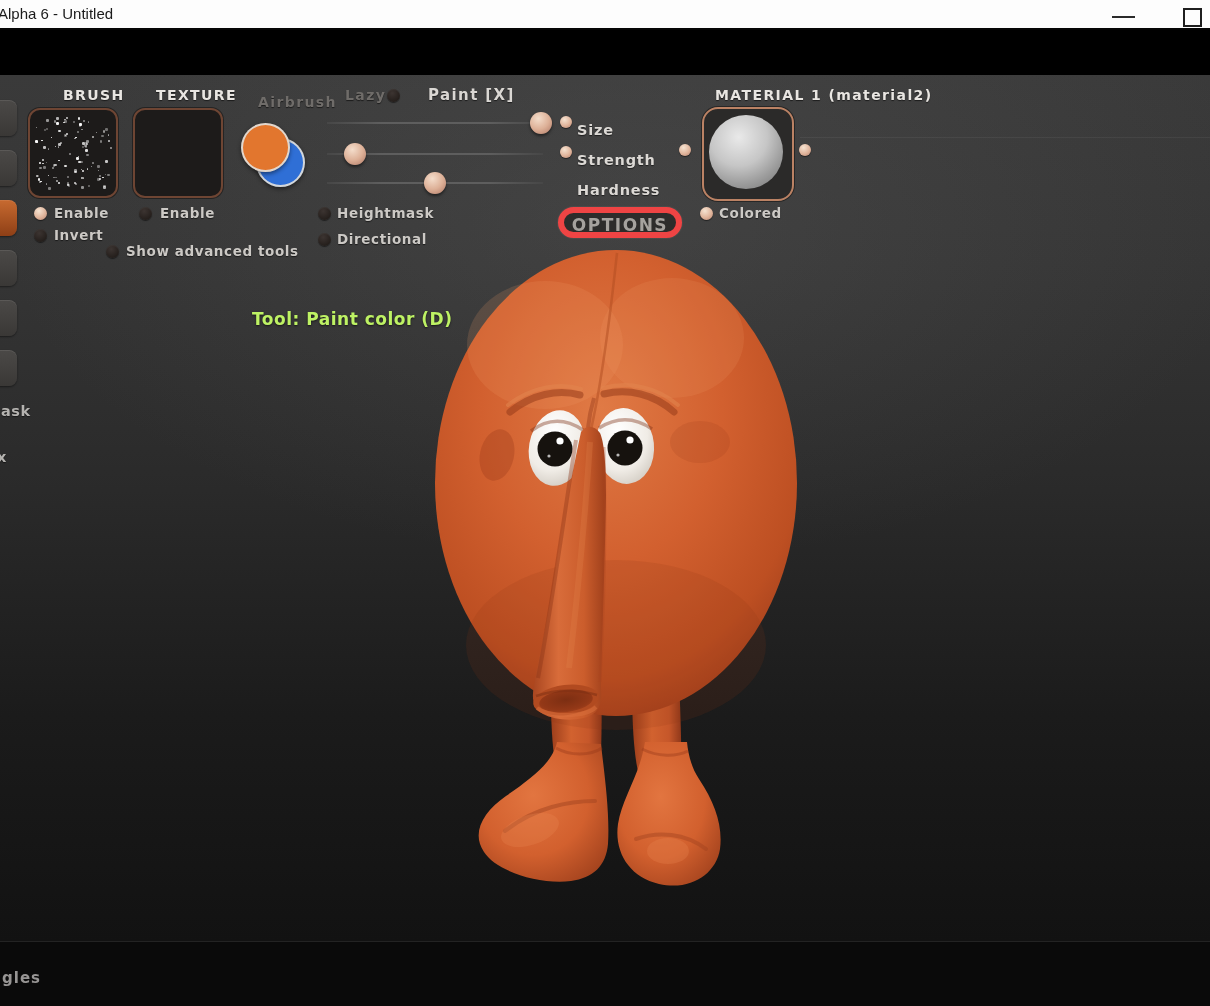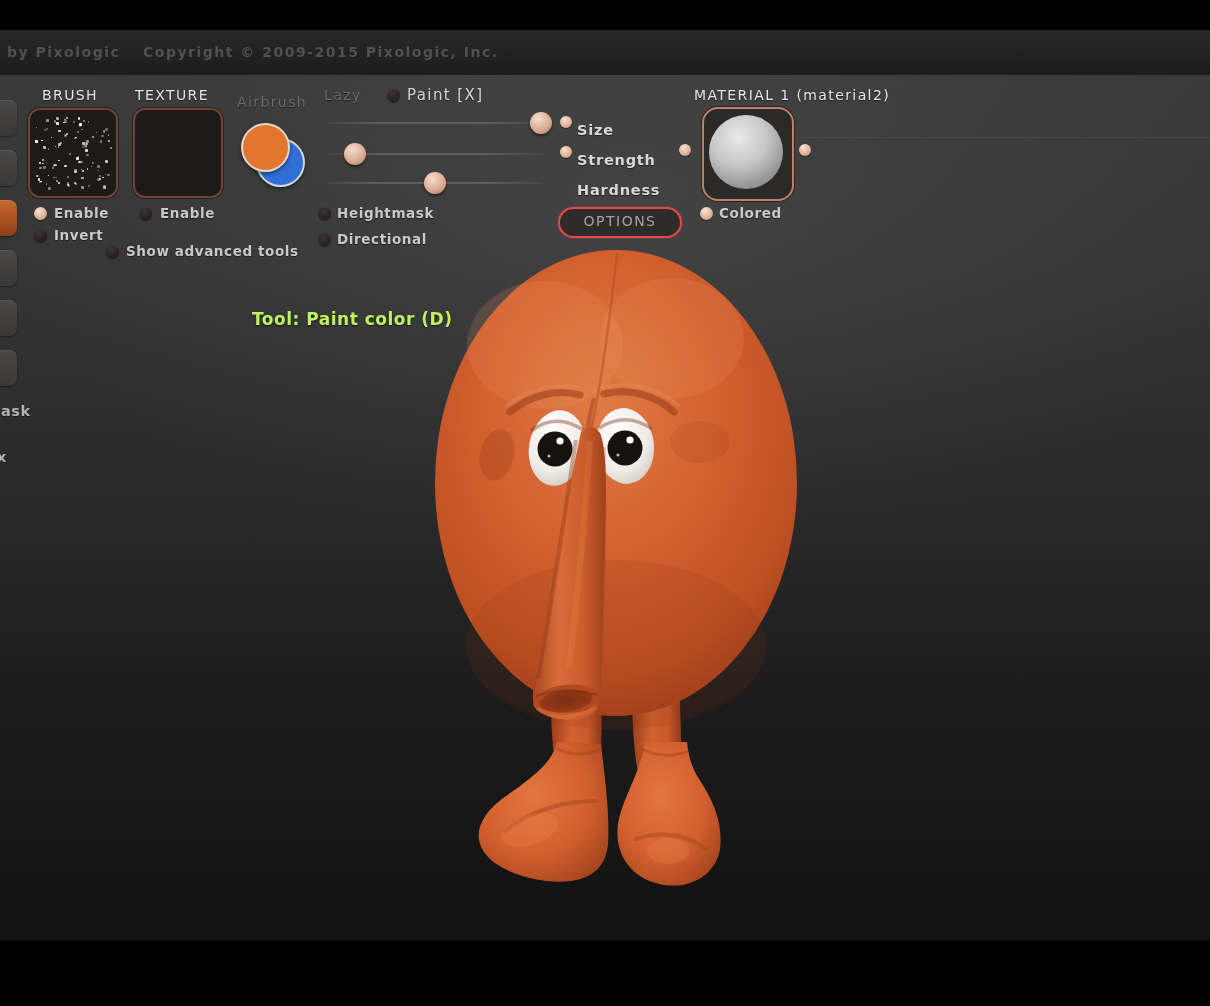--- a/index.html
+++ b/index.html
@@ -20,22 +20,22 @@
   
   .bg{position:absolute;left:0;top:75px;width:1210px;height:866px;
       background:radial-gradient(900px 500px at 52% 16%,rgba(110,110,110,.22),rgba(0,0,0,0) 70%),
                  linear-gradient(180deg,#3a3a3a 0%,#353535 22%,#2a2a2a 48%,#1b1b1b 74%,#121212 100%);}
   .char{position:absolute;left:0;top:0;z-index:1;}
   .ui{position:absolute;left:0;top:0;width:1210px;height:1006px;z-index:2;pointer-events:none;}
   .ui *{pointer-events:auto;}
   
   .lbl{position:absolute;font-size:13.5px;font-weight:bold;letter-spacing:.6px;color:#ccc9c5;
        white-space:nowrap;text-shadow:0 1px 1px rgba(0,0,0,.55);}
-  .hdr{position:absolute;font-size:14px;font-weight:normal;letter-spacing:1.4px;color:#e9e6e2;
-       white-space:nowrap;text-shadow:0 1px 1px rgba(0,0,0,.55);}
+  .hdr{position:absolute;font-size:14px;font-weight:bold;letter-spacing:1.4px;color:#e9e6e2;
+       white-space:nowrap;text-shadow:0 1px 1px rgba(0,0,0,.55);margin-left:21px;}
   .dim{color:#6f6c69;}
   .bright{font-size:15px;color:#dad7d3;}
   .slbl{position:absolute;font-size:14.5px;font-weight:bold;letter-spacing:.8px;color:#dcd9d5;
         white-space:nowrap;text-shadow:0 1px 1px rgba(0,0,0,.55);margin-top:8px;}
   
   .dot{position:absolute;width:13px;height:13px;border-radius:50%;
        background:radial-gradient(circle at 40% 32%,#3c3431,#251f1c 70%,#1d1816);
        box-shadow:0 1px 1px rgba(0,0,0,.5), inset 0 1px 1px rgba(255,255,255,.05);}
   .dot.lit{background:radial-gradient(circle at 38% 30%,#f6e3d1,#e0b49b 55%,#c08d78 90%);}
   .dot.sm{width:12px;height:12px;}
@@ -50,23 +50,23 @@
           box-shadow:0 2px 4px rgba(0,0,0,.45);}
   
   .slider{position:absolute;width:216px;height:22px;}
   .slider .track{position:absolute;left:0;right:0;top:10px;height:2px;
                  background:linear-gradient(90deg,#474747,#5e5e5e 25%,#5e5e5e 75%,#474747);}
   .slider .knob{position:absolute;top:0;width:22px;height:22px;border-radius:50%;
                 background:radial-gradient(circle at 38% 30%,#f4ddcb,#ddb097 52%,#bd8974 85%,#9a6a58);
                 box-shadow:0 2px 3px rgba(0,0,0,.5);}
   
   .options-btn{position:absolute;left:558px;top:207px;width:124px;height:31px;border-radius:16px;
-               background:#2d2c2b;border:2px solid #ef4444;box-sizing:border-box;
+               background:#2d2c2b;border:6px solid #ef4444;box-sizing:border-box;
                box-shadow:0 0 0 1px rgba(120,115,110,.18);
-               font-size:14px;font-weight:normal;letter-spacing:1.5px;color:#a5a29e;
+               font-size:17px;font-weight:bold;letter-spacing:1.5px;color:#a5a29e;
                text-align:center;line-height:25px;}
   
   .tool-btn{position:absolute;left:-13px;width:30px;height:36px;border-radius:0 8px 8px 0;
             background:linear-gradient(180deg,#4b4947,#3a3836);
             box-shadow:inset 0 1px 0 rgba(255,255,255,.09),0 1px 2px rgba(0,0,0,.45);}
   .tool-btn.selected{background:linear-gradient(180deg,#c76a30,#8e3f16);}
   .frag{position:absolute;font-size:14.5px;font-weight:bold;letter-spacing:.5px;color:#b5b3b0;
         text-shadow:0 1px 1px rgba(0,0,0,.5);}
   
   .sep-line{position:absolute;left:800px;top:137px;width:410px;height:1px;background:rgba(255,255,255,.055);}
@@ -172,25 +172,26 @@
 
       <ellipse cx="566" cy="700" rx="33" ry="15" fill="#b14a20" transform="rotate(-7 566 700)"></ellipse>
       <ellipse cx="566" cy="701" rx="27" ry="11" fill="url(#gHole)" transform="rotate(-7 566 701)"></ellipse>
       <path d="M537,708 C548,717 585,718 596,707" stroke="#d96f3d" stroke-width="4" fill="none" opacity="0.55"></path>
       <path d="M536,696 Q566,686 597,695" stroke="#7c2e12" stroke-width="2.5" fill="none" opacity="0.5"></path>
     </g>
   </svg>
 
   <div class="ui">
 
-
-    <div class="infobar">
-      <span style="left:7px;">by Pixologic</span>
-      <span style="left:143px;">Copyright © 2009-2015 Pixologic, Inc.</span>
-    </div>
+    <div class="titlebar">
+      <div class="title-text">Alpha 6 - Untitled</div>
+      <div class="win-min"></div>
+      <div class="win-max"></div>
+    </div>
+
 
     <div class="tool-btn" style="top:100px"></div>
     <div class="tool-btn" style="top:150px"></div>
     <div class="tool-btn selected" style="top:200px"></div>
     <div class="tool-btn" style="top:250px"></div>
     <div class="tool-btn" style="top:300px"></div>
     <div class="tool-btn" style="top:350px"></div>
     <div class="frag" style="left:1px;top:403px">ask</div>
     <div class="frag" style="left:-3px;top:449px">x</div>
 
@@ -355,14 +356,17 @@
     <div class="dot" style="left:318px;top:207px"></div>
     <div class="lbl" style="left:337px;top:205px">Heightmask</div>
     <div class="dot" style="left:318px;top:233px"></div>
     <div class="lbl" style="left:337px;top:231px">Directional</div>
     <div class="options-btn">OPTIONS</div>
     <div class="dot lit" style="left:700px;top:207px"></div>
     <div class="lbl" style="left:719px;top:205px">Colored</div>
 
     <div class="tool-status">Tool: Paint color (D)</div>
 
+    <div class="bottombar">
+      <div class="tri-text">gles</div>
+    </div>
   </div>
 </div>
 
 </body></html>

